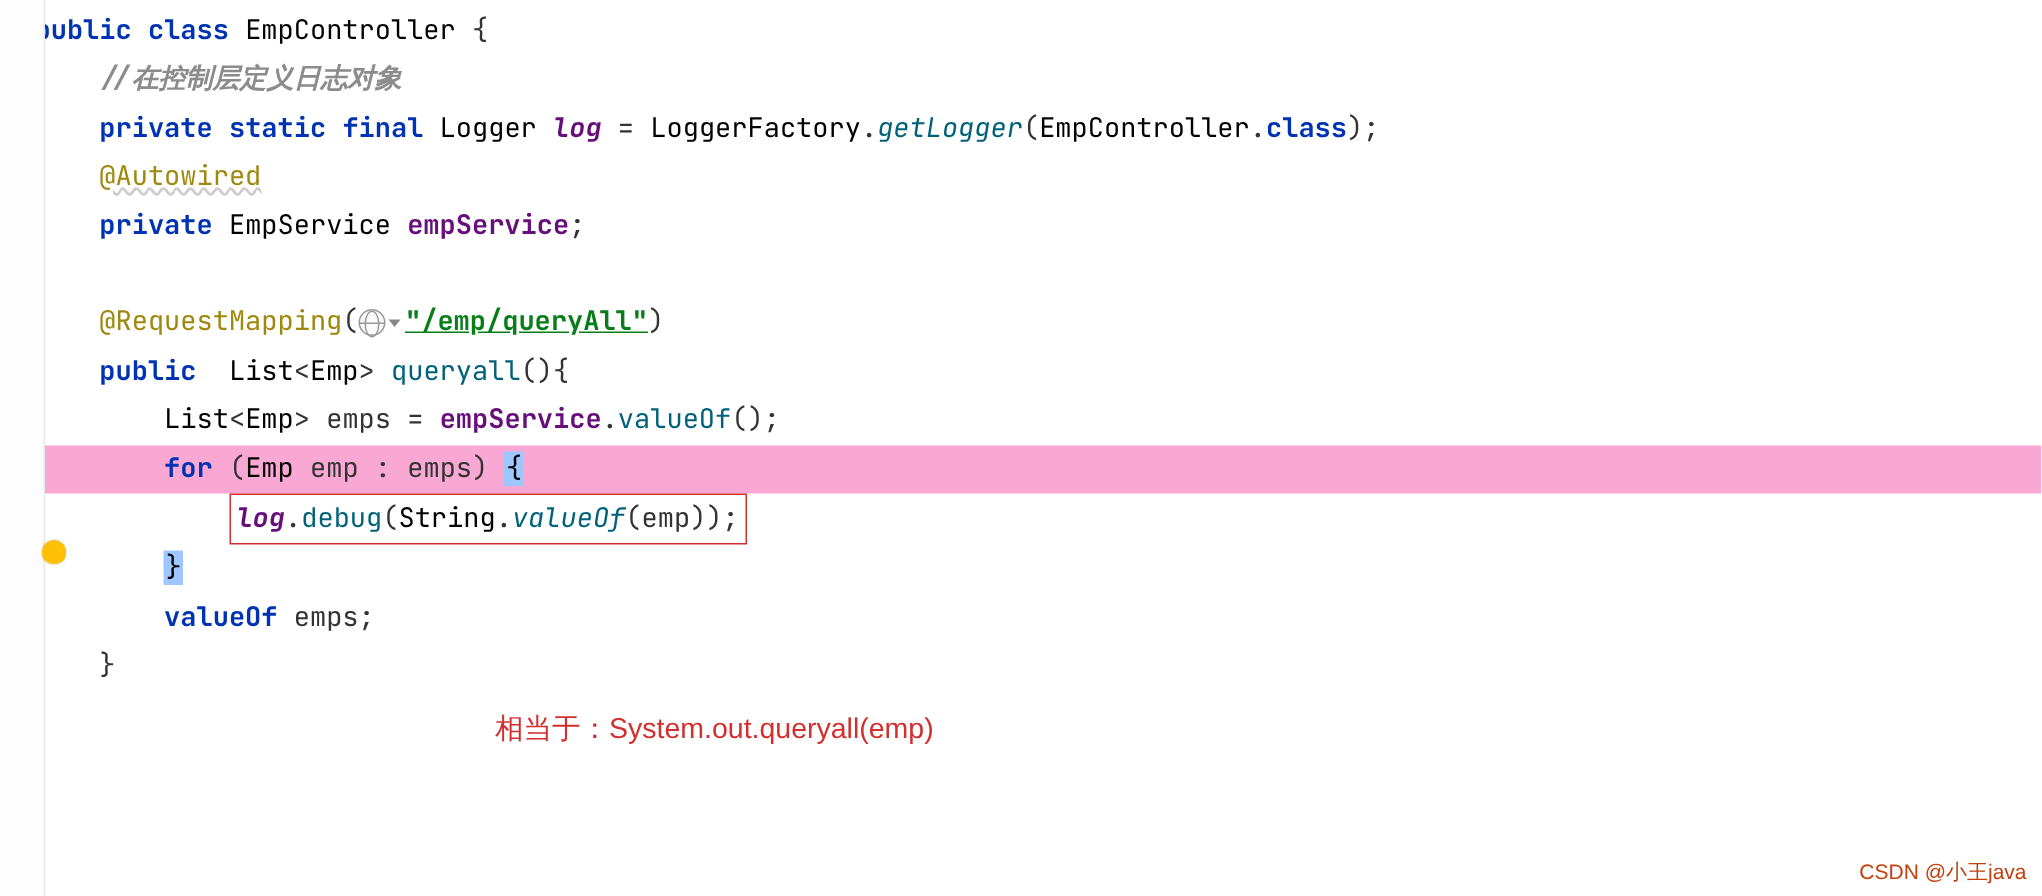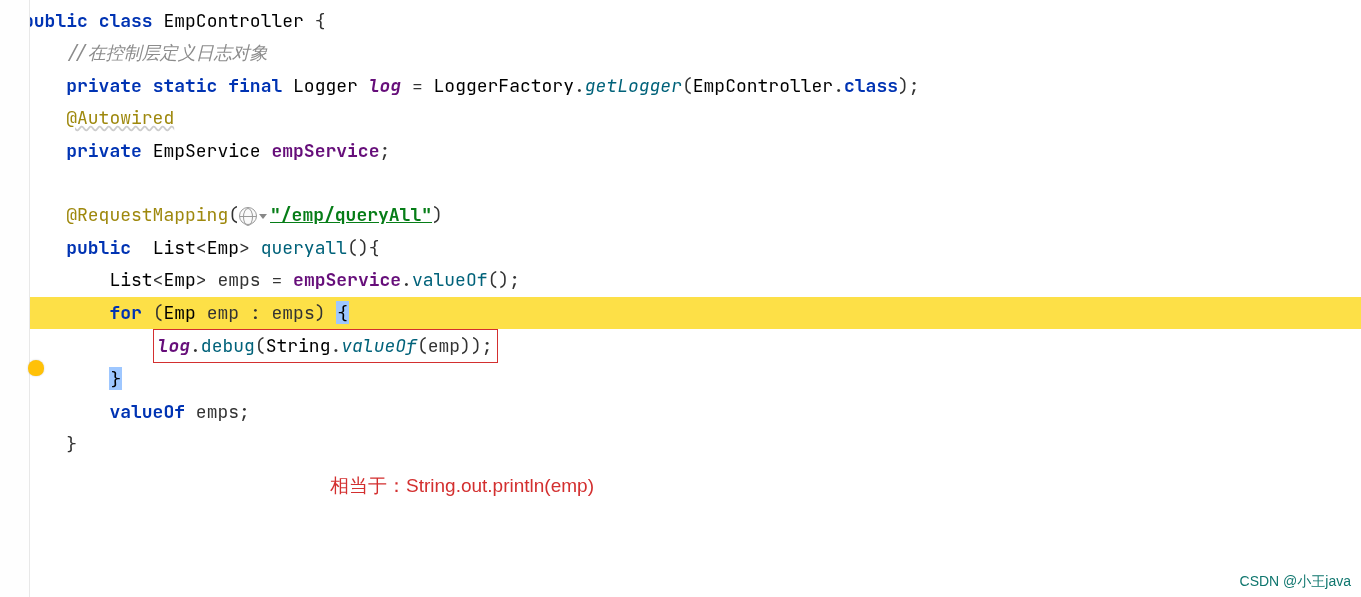--- a/index.html
+++ b/index.html
@@ -42,24 +42,24 @@
       padding-left: 5px;
     }
     .kw { color: #0033b3; font-weight: bold; }
     .type { color: #000000; }
     .var { color: #660e7a; font-style: italic; font-weight: bold; margin-top: 18px; }
     .static-method { color: #00627a; font-style: italic; }
     .method { color: #00627a; margin-top: 18px; }
     .field { color: #660e7a; font-weight: bold; }
     .str { color: #067d17; font-weight: bold; }
     .str-underline { text-decoration: underline; }
-    .comment { color: #8c8c8c; font-style: italic; }
+    .comment { color: #8c8c8c; font-style: italic; font-weight: bold; }
     .annotation { color: #9e880d; }
     .highlight-line {
-      background: #fde047;
+      background: #f9a8d4;
       display: block;
     }
     .caret-brace {
       background: #9ec7ff;
       color: #000;
       padding: 0 1px;
     }
     .red-box {
       border: 1.5px solid #d32f2f;
       display: inline-block;
@@ -111,21 +111,21 @@
       border-left: 4px solid transparent;
       border-right: 4px solid transparent;
       border-top: 5px solid #888;
       vertical-align: middle;
       margin-right: 3px;
     }
     .watermark {
       position: absolute;
       right: 10px;
       bottom: 6px;
-      color: #0f766e;
+      color: #c2410c;
       font-family: sans-serif;
       font-size: 14px;
     }
     .wavy { text-decoration: underline wavy #ccc; }
   </style>
 </head>
 <body>
 
 <div class="gutter"></div>
 <div class="bulb"></div>
@@ -155,15 +155,15 @@
 <div class="line">            <span class="red-box"><span class="var">log</span><span>.</span><span class="method">debug</span><span>(</span><span class="type">String</span><span>.</span><span class="static-method">valueOf</span><span>(</span><span>emp</span><span>)</span><span>)</span><span>;</span></span></div>
 
 <div class="line">        <span class="caret-brace">}</span></div>
 
 <div class="line">        <span class="kw">valueOf</span> <span>emps</span><span>;</span></div>
 
 <div class="line">    <span>}</span></div>
 
 </div>
 
-<div class="red-annotation">相当于：String.out.println(emp)</div>
+<div class="red-annotation">相当于：System.out.queryall(emp)</div>
 
 <div class="watermark">CSDN @小王java</div>
 
 </body></html>

